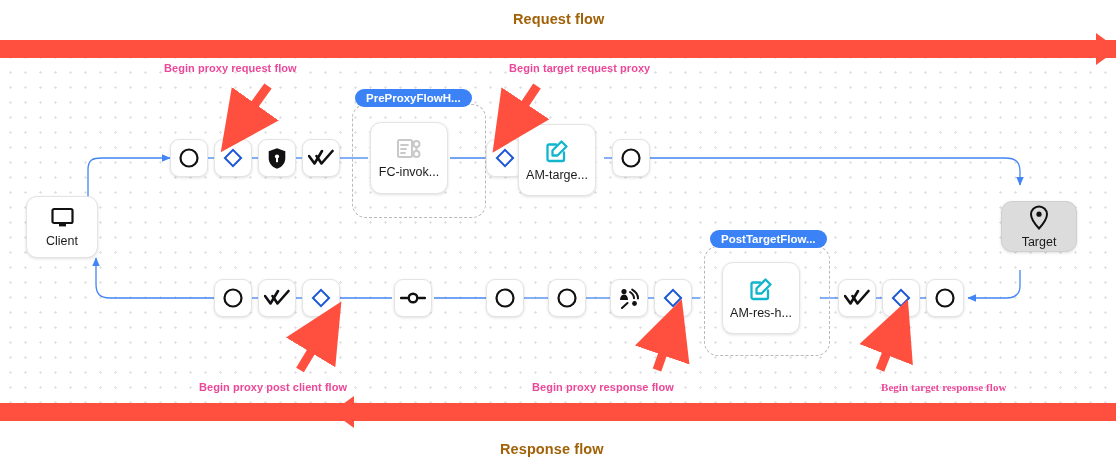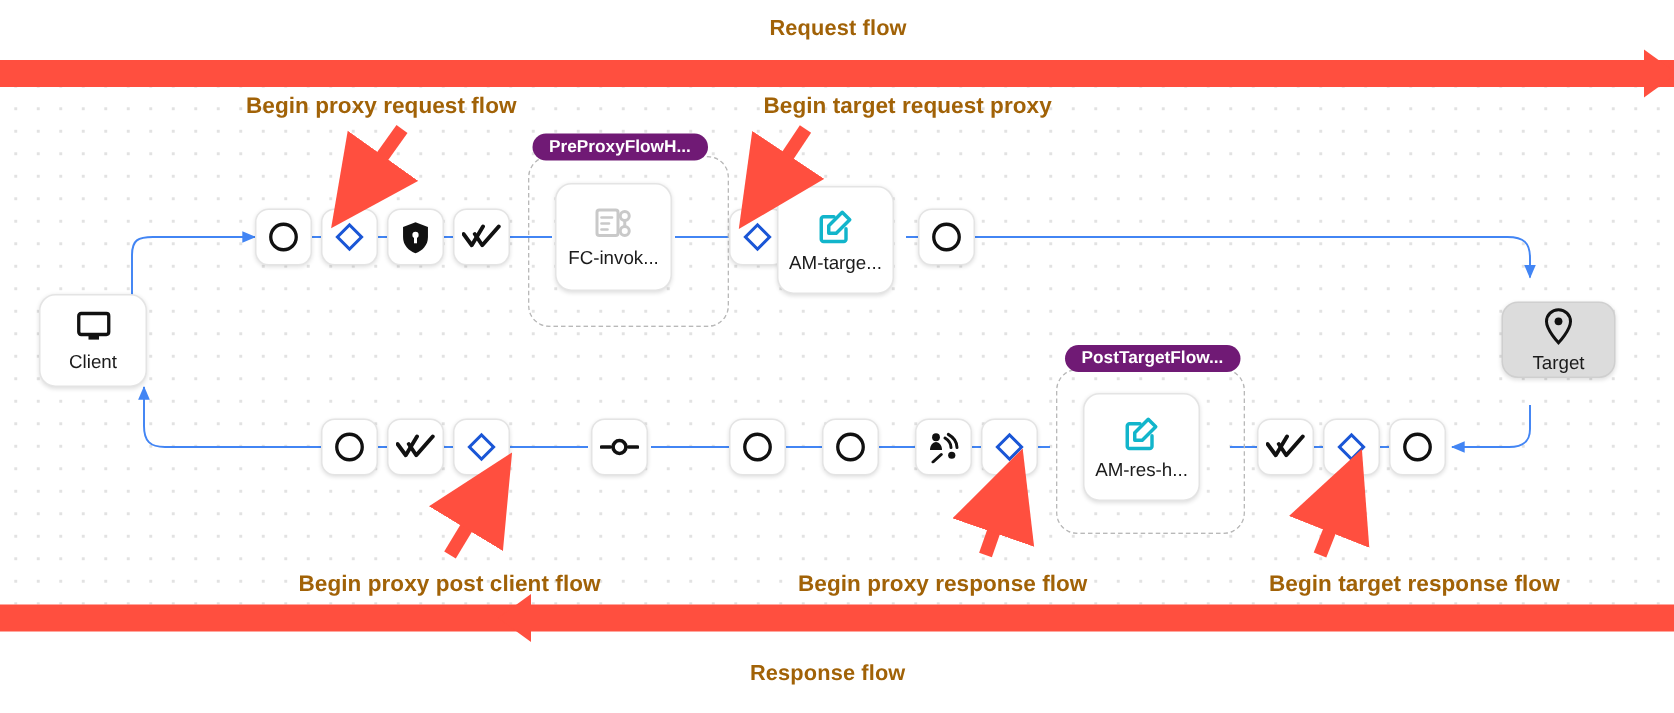--- a/index.html
+++ b/index.html
@@ -20,21 +20,21 @@
   #head-request{top:33px;right:-2px;border-top:16px solid transparent;
                 border-bottom:16px solid transparent;border-left:22px solid #ff4f3f;}
   #head-response{top:396px;left:332px;border-top:16px solid transparent;
                  border-bottom:16px solid transparent;border-right:22px solid #ff4f3f;}
   .barlabel{position:absolute;color:#a16207;font-weight:bold;font-size:14.5px;
             letter-spacing:.1px;white-space:nowrap;}
   #label-request{top:11px;left:513px;}
   #label-response{top:441px;left:500px;}
 
   
-  .anno{position:absolute;color:#a16207;font-weight:bold;font-size:15px;
+  .anno{position:absolute;color:#ec4899;font-weight:bold;font-size:11px;
         white-space:nowrap;letter-spacing:.05px;}
   .arrow{position:absolute;}
 
   
   .node{position:absolute;box-sizing:border-box;background:#fff;
         border:1px solid #e4e4e4;border-radius:9px;
         box-shadow:0 1px 3px rgba(0,0,0,.13);
         display:flex;align-items:center;justify-content:center;}
   .sq{width:38px;height:38px;border-radius:9px;}
   .bignode{width:78px;height:72px;flex-direction:column;gap:4px;border-radius:11px;}
@@ -45,21 +45,21 @@
   #node-target{background:#dcdcdc;border-color:#cfcfcf;}
 
   
   .stack::before{content:"";position:absolute;left:6px;top:6px;width:100%;height:100%;
     background:#fff;border:1px solid #e4e4e4;border-radius:11px;z-index:-1;
     box-shadow:0 1px 3px rgba(0,0,0,.13);}
 
   
   .group{position:absolute;box-sizing:border-box;border:1.6px dashed #b9b9b9;
          border-radius:14px;background:transparent;}
-  .gbadge{position:absolute;background:#701a75;color:#fff;font-weight:bold;
+  .gbadge{position:absolute;background:#3b82f6;color:#fff;font-weight:bold;
           font-size:11.5px;border-radius:11px;padding:3px 11px;white-space:nowrap;
           max-width:112px;overflow:hidden;text-overflow:ellipsis;}
 
   
   #edges{position:absolute;left:0;top:0;width:1116px;height:475px;pointer-events:none;}
   .icn{display:block;}
 </style>
 </head>
 <body>
 
@@ -312,13 +312,13 @@
     <path d="M300,370 L326,327"></path>
     <path d="M657,370 L672,327"></path>
     <path d="M880,370 L897,327"></path>
   </g>
 </svg>
 
 <div class="anno" style="left:164px;top:62px;">Begin proxy request flow</div>
 <div class="anno" style="left:509px;top:62px;">Begin target request proxy</div>
 <div class="anno" style="left:199px;top:381px;">Begin proxy post client flow</div>
 <div class="anno" style="left:532px;top:381px;">Begin proxy response flow</div>
-<div class="anno" style="left:846px;top:381px;">Begin target response flow</div>
+<div class="anno" style="left:881px;top:381px;font-family:Liberation Serif, serif;">Begin target response flow</div>
 
 </body></html>

